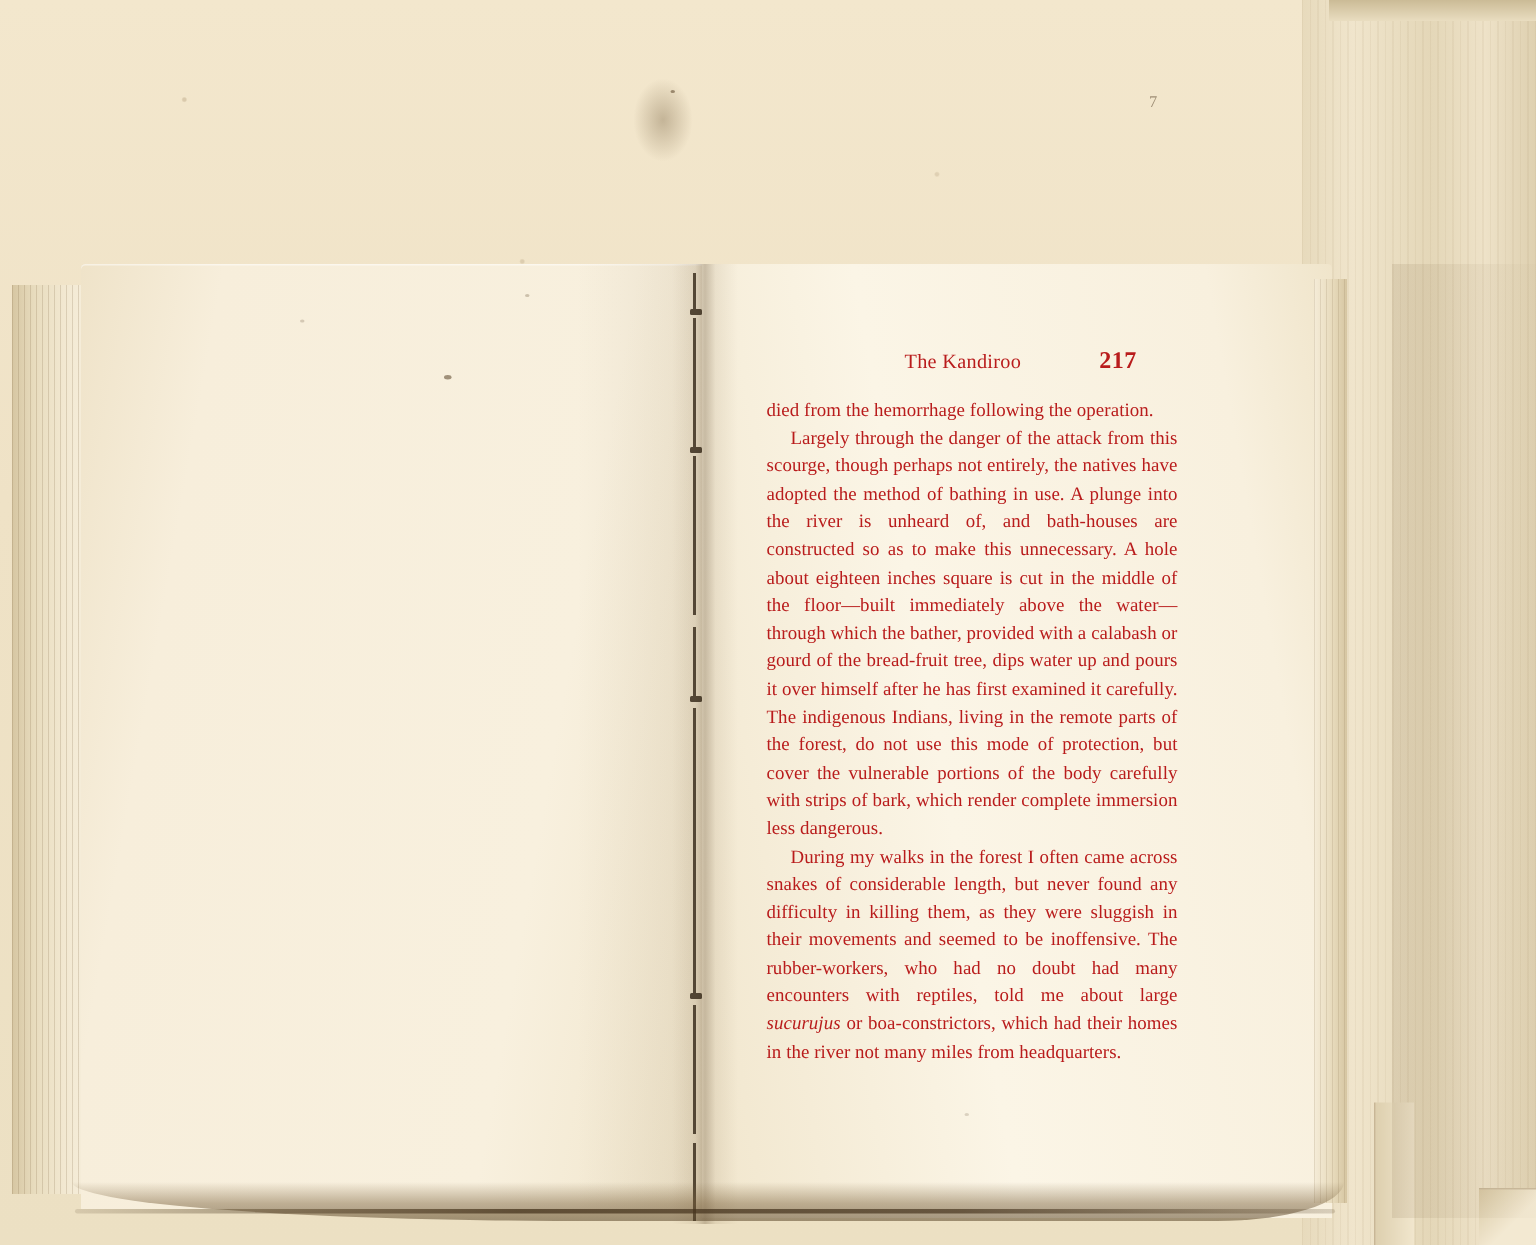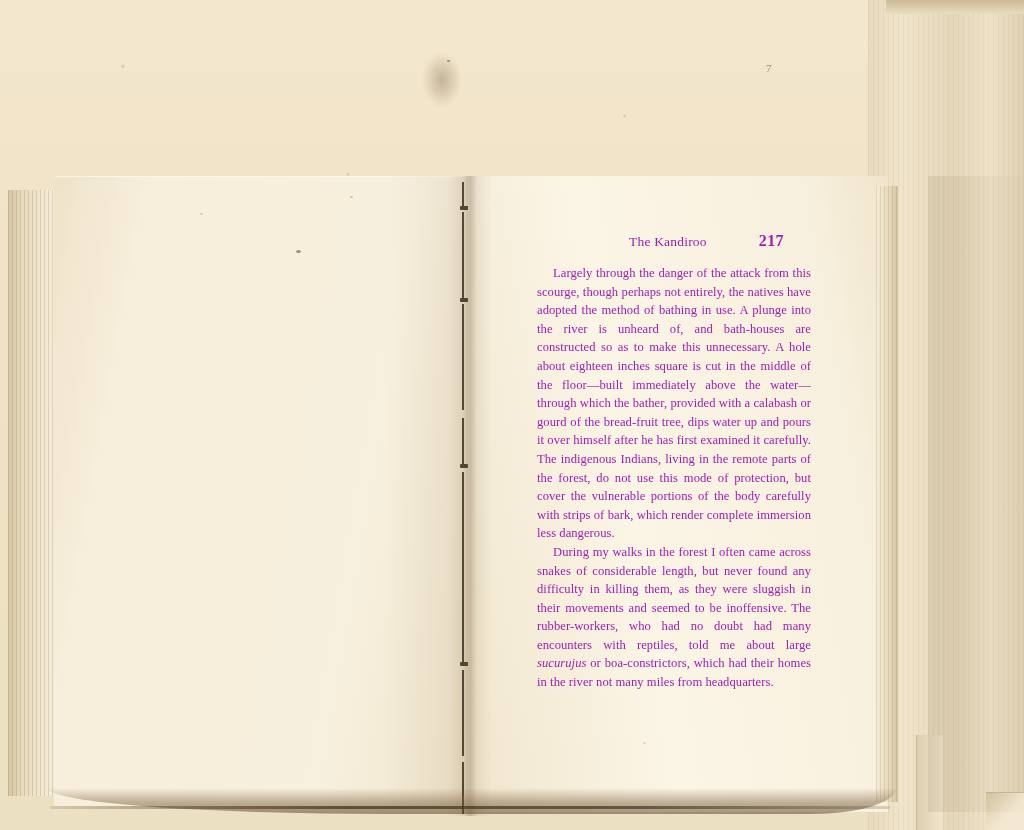--- a/index.html
+++ b/index.html
@@ -181,24 +181,24 @@
     background: linear-gradient(90deg, rgba(120,95,60,0) 0%, rgba(120,95,60,.14) 100%);
   }
   .curve-right {
     position: absolute; left: 460px; top: 0; width: 110px; height: 636px;
     background: linear-gradient(270deg, rgba(120,95,60,0) 0%, rgba(120,95,60,.13) 100%);
   }
 
   
   .textblock {
     position: absolute;
-    left: 537px;
+    left: 511px;
     top: 232px;
     width: 274px;
-    color: #a21caf;
+    color: #b91c1c;
   }
   .page-header {
     display: flex;
     align-items: baseline;
     justify-content: flex-start;
     margin-bottom: 14px;
     padding-left: 92px;
   }
   .running-head {
     font-size: 13.5px;
@@ -285,20 +285,21 @@
     <div class="book-bottom"></div>
     <div class="book-bottom-line"></div>
   </div>
 
   <div class="textblock">
     <div class="page-header">
       <div class="running-head">The Kandiroo</div>
       <div class="folio">217</div>
     </div>
     <div class="body">
+      <p>died from the hemorrhage following the operation.</p>
       <p class="indent">Largely through the danger of the attack from this scourge, though perhaps not entirely, the natives have adopted the method of bathing in use.  A plunge into the river is unheard of, and bath-houses are constructed so as to make this unnecessary.  A hole about eighteen inches square is cut in the middle of the floor—built immediately above the water—through which the bather, provided with a calabash or gourd of the bread-fruit tree, dips water up and pours it over himself after he has first examined it carefully.  The indigenous Indians, living in the remote parts of the forest, do not use this mode of protection, but cover the vulnerable portions of the body carefully with strips of bark, which render complete immersion less dangerous.</p>
       <p class="indent"><span>During my walks in the forest I often came across snakes of considerable length, but never found any difficulty in killing them, as they were sluggish in their movements and seemed to be inoffensive.  The rubber-workers, who had no doubt had many encounters with reptiles, told me about large </span><em>sucurujus</em><span> or boa-constrictors, which had their homes in the river not many miles from headquarters.</span></p>
     </div>
   </div>
 
   <div class="smudge" style="left:422px; top:52px; width:40px; height:56px;"></div>
   <div class="mark" style="left:447px; top:60px; width:3px; height:2px;"></div>
   <div class="corner-ink" style="left:766px; top:62px;">7</div>
   <div class="mark" style="left:200px; top:213px; width:3px; height:2px; opacity:.4;"></div>
   <div class="mark" style="left:643px; top:742px; width:3px; height:2px; opacity:.35;"></div>

